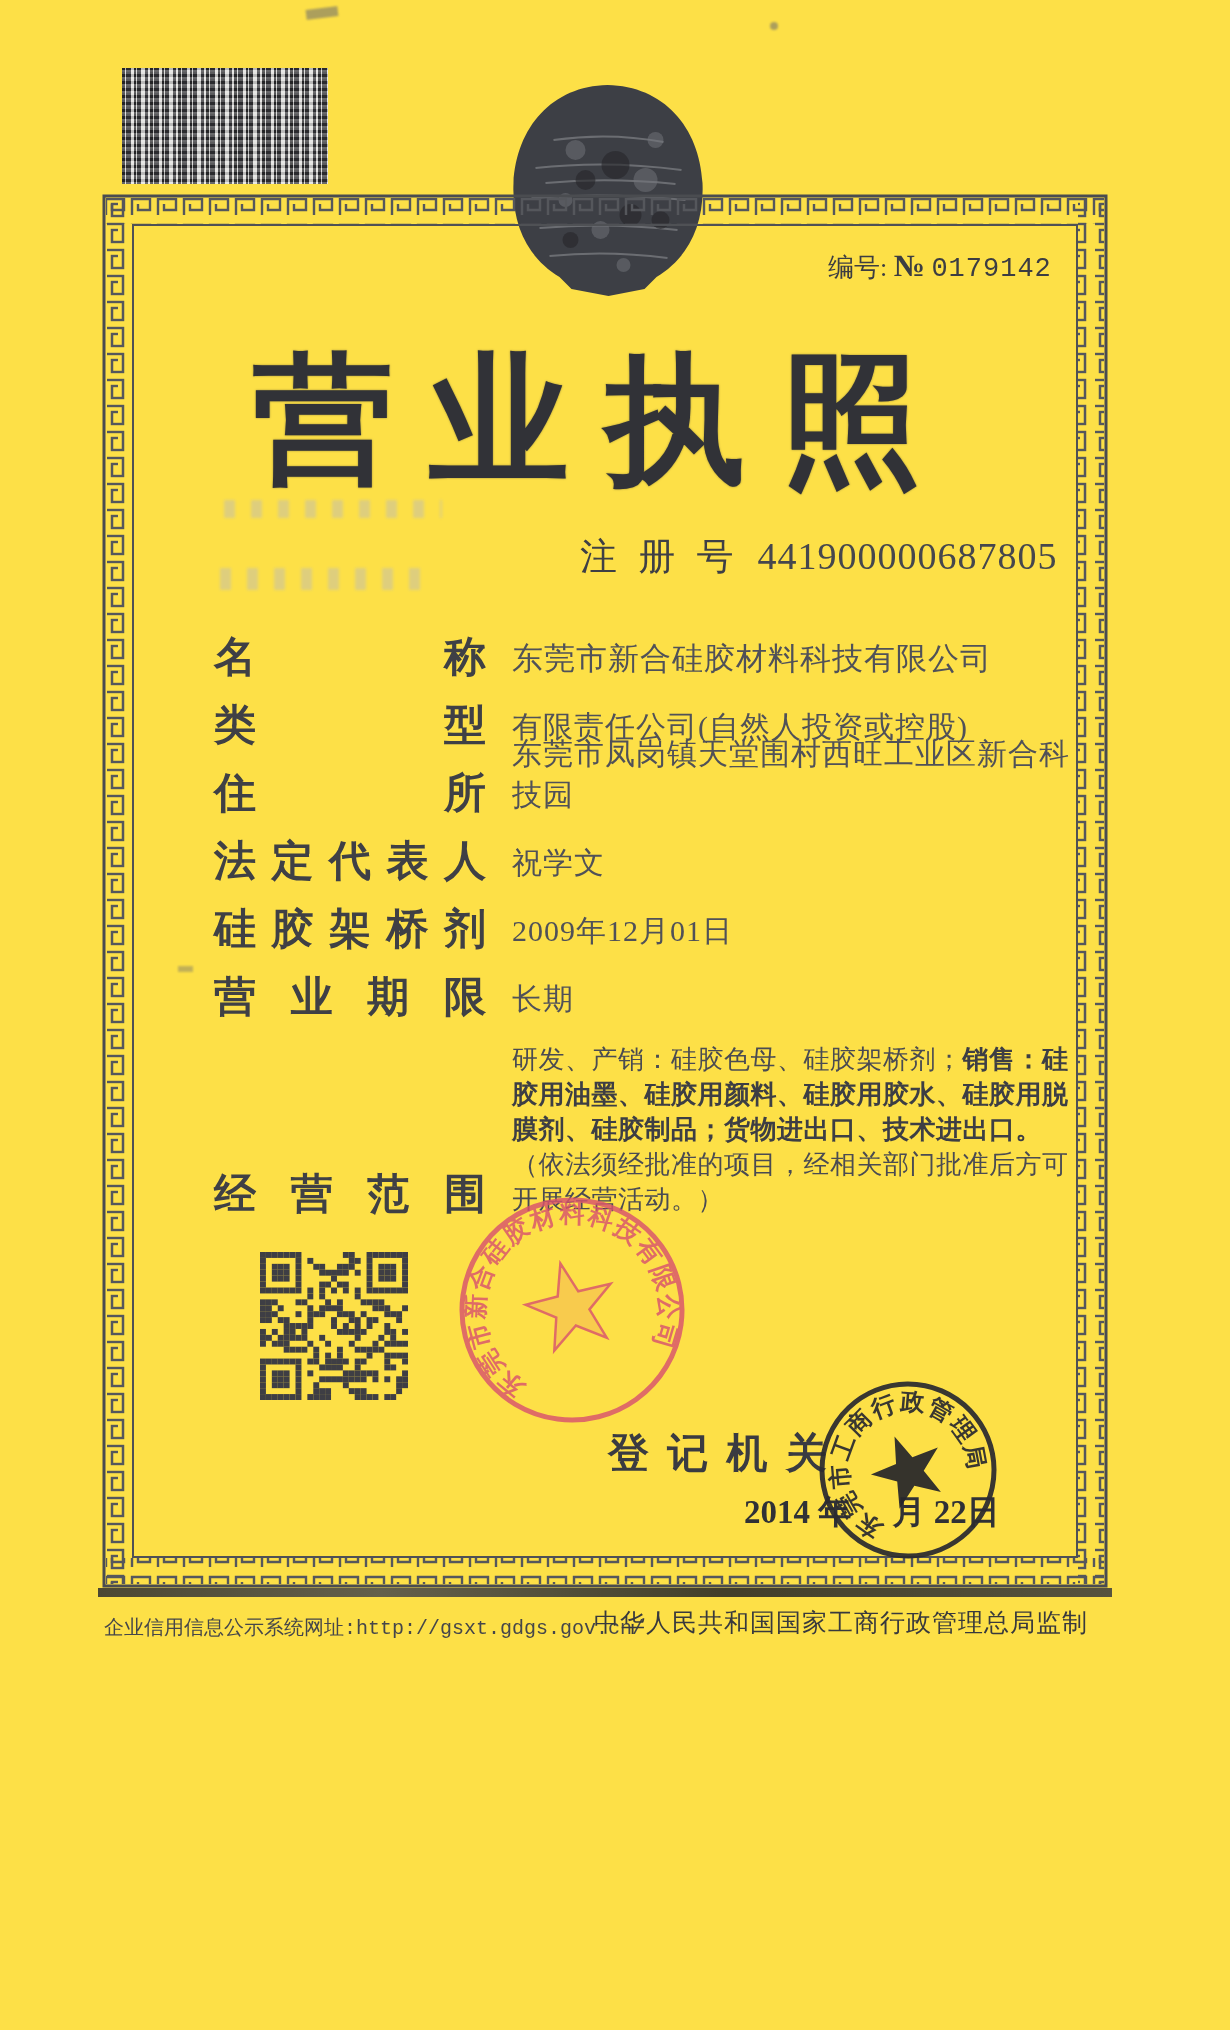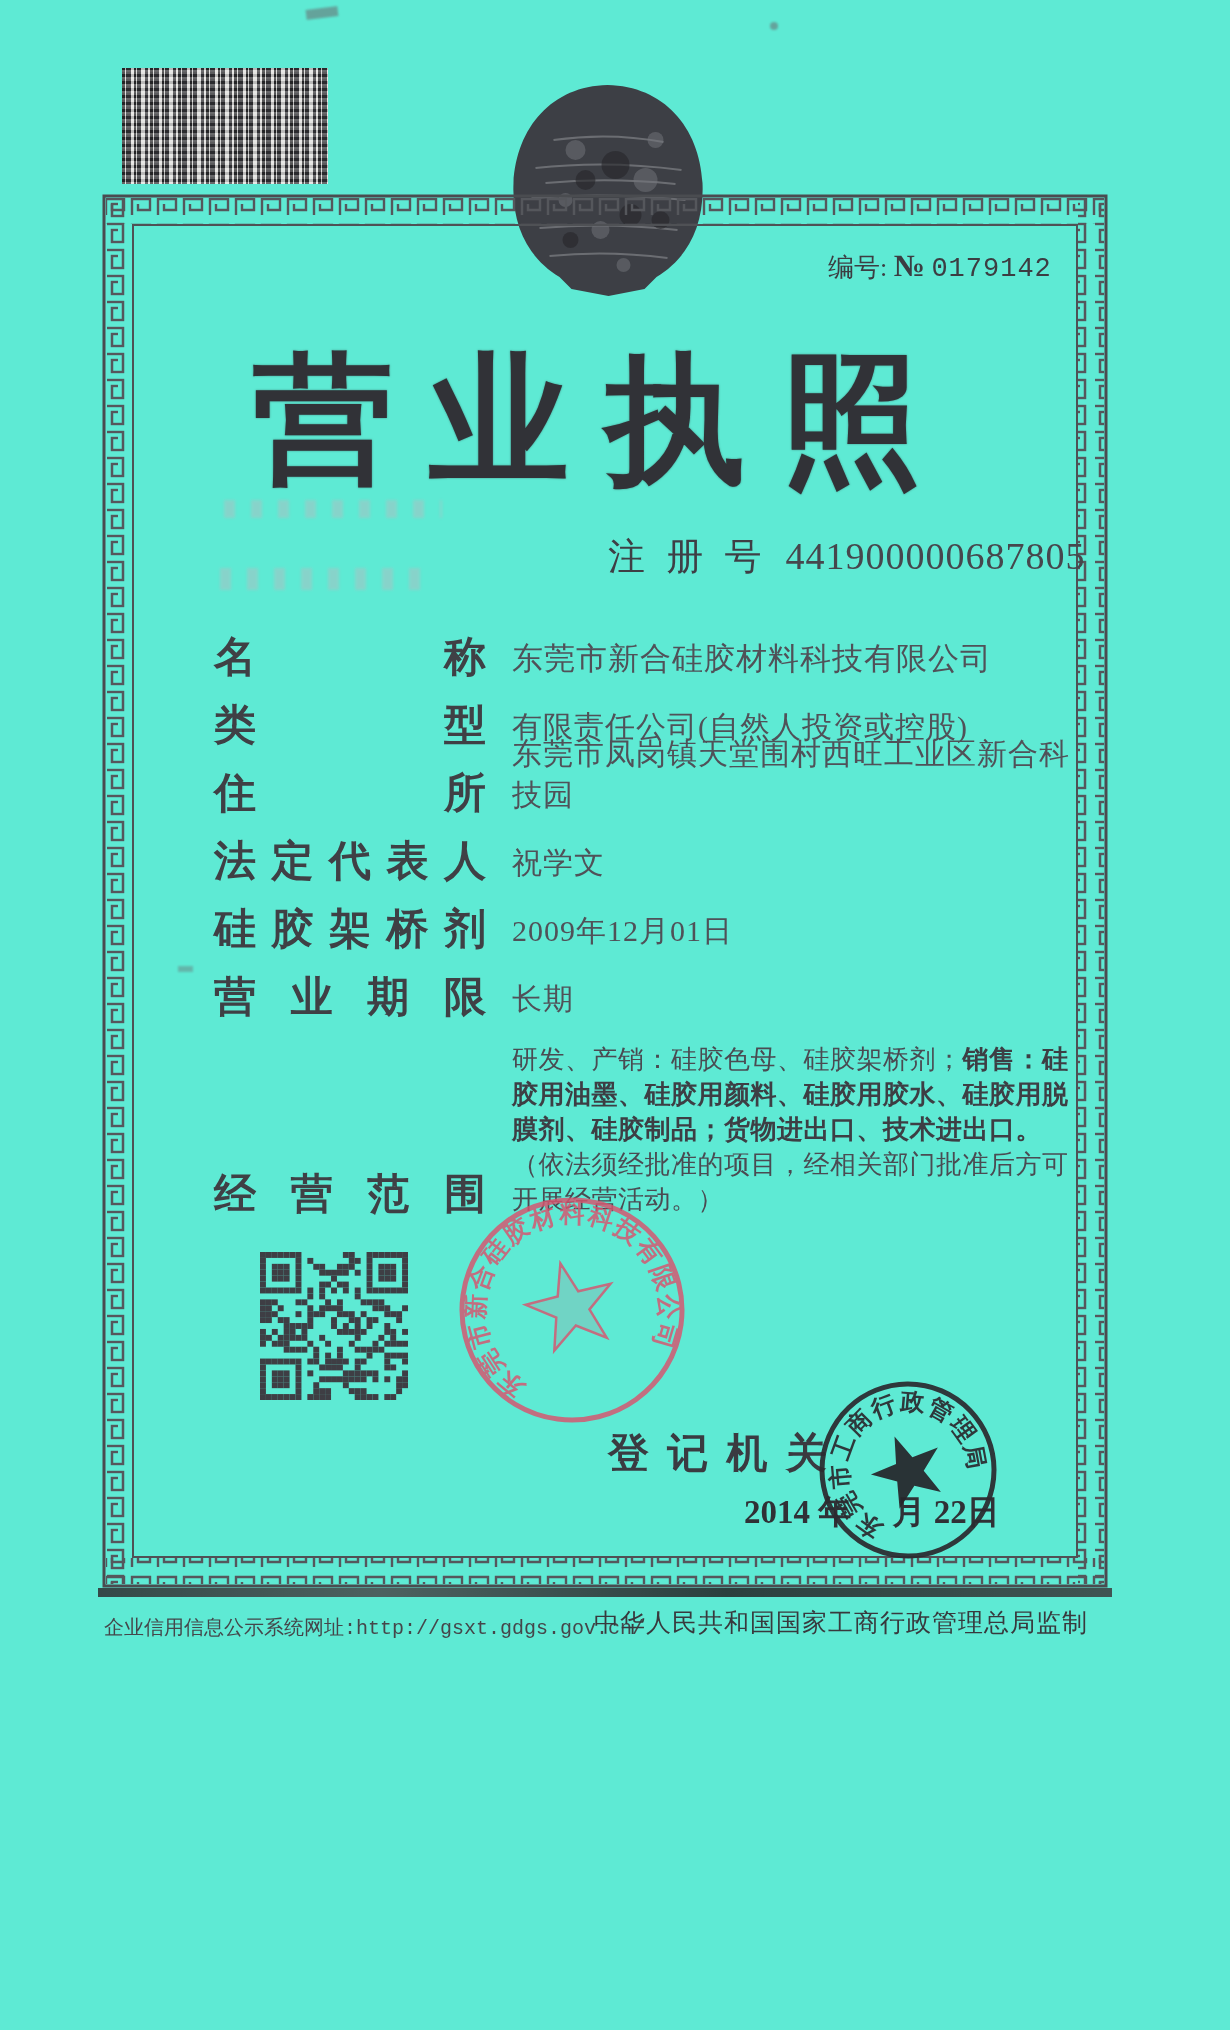--- a/index.html
+++ b/index.html
@@ -1,17 +1,17 @@
 <!DOCTYPE html>
 <html><head>
 <meta charset="utf-8">
 <style>
   html,body{margin:0;padding:0;background:#ffffff;}
   .page{
-    position:relative;width:1230px;height:2030px;background:#5eead4;overflow:hidden;
+    position:relative;width:1230px;height:2030px;background:#fde047;overflow:hidden;
     font-family:"Liberation Serif",serif;color:#44454b;
   }
   
   .artifact{position:absolute;background:#6a6a6e;filter:blur(1.2px);opacity:.55;}
   .ghost{position:absolute;opacity:.45;filter:blur(1.4px);
     background:repeating-linear-gradient(90deg,#b9b9bf 0 11px,transparent 11px 27px);}
   
   .barcode{
     position:absolute;left:122px;top:68px;width:206px;height:116px;
     background:
@@ -28,21 +28,21 @@
     background:linear-gradient(90deg,#2e2e30,#4a4a4c 28%,#232325 62%,#3b3b3d);}
   
   .serial{position:absolute;left:828px;top:248px;font-size:26px;color:#3c3d42;white-space:nowrap;}
   .serial .no-mark{font-size:31px;font-weight:bold;font-family:"Liberation Serif",serif;}
   .serial .serial-digits{font-family:"Liberation Mono",monospace;font-size:27px;letter-spacing:1px;}
   .title{
     position:absolute;left:102px;top:346px;width:1006px;text-align:center;
     font-family:"Liberation Sans",sans-serif;font-weight:900;font-size:140px;line-height:1.05;
     letter-spacing:36px;margin-right:-36px;color:#313237;text-shadow:0 0 2px rgba(45,45,50,.55);
   }
-  .regline{position:absolute;left:608px;top:532px;white-space:nowrap;}
+  .regline{position:absolute;left:580px;top:532px;white-space:nowrap;}
   .regline .reg-label{font-size:37px;color:#3e3f45;letter-spacing:6px;}
   .regline .reg-no{font-size:38px;color:#46474d;margin-left:14px;letter-spacing:1px;}
   
   .fields{position:absolute;left:214px;top:612px;width:856px;}
   .row{display:flex;align-items:flex-end;height:68px;}
   .row.scope-row{height:auto;}
   .label{
     width:272px;flex:0 0 272px;font-size:42px;font-weight:600;color:#3f4045;
     text-align:justify;text-align-last:justify;line-height:1.1;
   }

